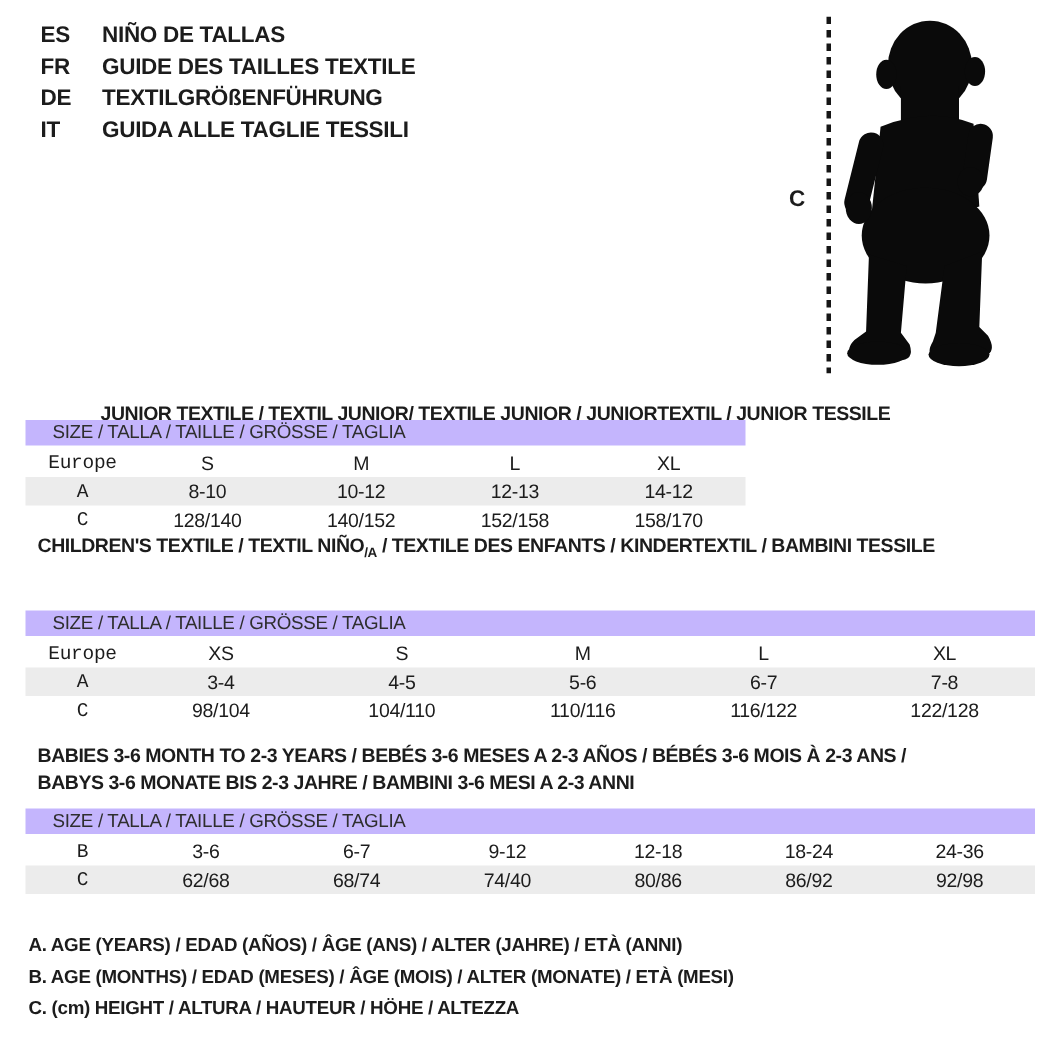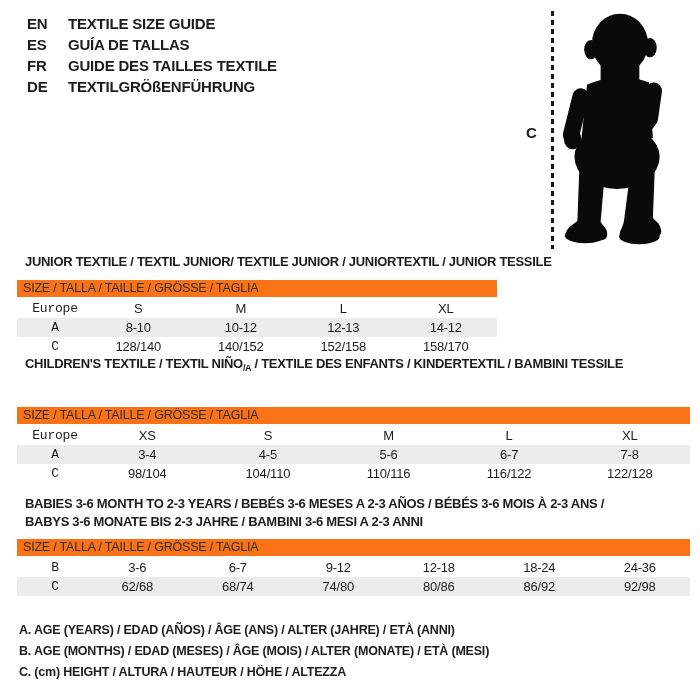--- a/index.html
+++ b/index.html
@@ -12,64 +12,64 @@
   .lang{position:absolute;left:27px;top:13px;}
   .lang-row{display:flex;height:21px;align-items:center;font-weight:bold;font-size:15px;letter-spacing:-0.2px;}
   .lang-code{width:41px;}
   
   .c-label{position:absolute;left:526px;top:124px;font-weight:bold;font-size:15px;}
   .dash-line{position:absolute;left:550px;top:11px;}
   .kid{position:absolute;left:556px;top:7px;}
   
   .sec-title{position:absolute;left:25px;font-weight:bold;font-size:13px;letter-spacing:-0.3px;white-space:nowrap;}
   .sec-title .sub{font-size:9px;vertical-align:-3px;}
-  .t1{top:254px;}
+  .t1{top:268px;margin-left:42px;}
   .t2{top:356px;}
   .t3{top:495px;line-height:18px;}
   
   .tbl{position:absolute;left:17px;}
   .tbl1{top:280px;width:480px;}
   .tbl2{top:407px;width:673px;}
   .tbl3{top:539px;width:673px;}
   .thead{
-    background:#f97316;height:17px;line-height:17px;margin-bottom:2px;
-    padding-left:6px;font-size:12.5px;letter-spacing:-0.2px;color:#2e2e2e;
+    background:#c4b5fd;height:17px;line-height:17px;margin-bottom:2px;
+    padding-left:18px;font-size:12.5px;letter-spacing:-0.2px;color:#2e2e2e;
     box-sizing:border-box;
   }
   .trow{display:grid;height:19px;line-height:19px;font-size:13px;letter-spacing:-0.2px;}
   .cols4{grid-template-columns:70px repeat(4,1fr);}
   .cols5{grid-template-columns:70px repeat(5,1fr);}
   .cols6{grid-template-columns:70px repeat(6,1fr);}
   .stripe{background:#ececec;}
   .tcell{text-align:center;overflow:hidden;}
   .tcell.label{text-align:center;padding-left:6px;font-family:Liberation Mono, monospace;}
   
   .footnotes{position:absolute;left:19px;top:620px;font-weight:bold;font-size:12.5px;line-height:21px;letter-spacing:-0.2px;}
 </style>
 </head>
 <body>
 
 <div class="page">
 
   <div class="lang">
     <div class="lang-row">
-      <span class="lang-code">EN</span>
-      <span class="lang-label">TEXTILE SIZE GUIDE</span>
-    </div>
-    <div class="lang-row">
       <span class="lang-code">ES</span>
-      <span class="lang-label">GUÍA DE TALLAS</span>
+      <span class="lang-label">NIÑO DE TALLAS</span>
     </div>
     <div class="lang-row">
       <span class="lang-code">FR</span>
       <span class="lang-label">GUIDE DES TAILLES TEXTILE</span>
     </div>
     <div class="lang-row">
       <span class="lang-code">DE</span>
       <span class="lang-label">TEXTILGRÖßENFÜHRUNG</span>
+    </div>
+    <div class="lang-row">
+      <span class="lang-code">IT</span>
+      <span class="lang-label">GUIDA ALLE TAGLIE TESSILI</span>
     </div>
   </div>
 
   <span class="c-label">C</span>
 
   <svg class="dash-line" width="5" height="238" aria-hidden="true">
     <line x1="2.5" y1="0" x2="2.5" y2="238" stroke="#151515" stroke-width="3" stroke-dasharray="5 4"></line>
   </svg>
 
   <svg class="kid" width="126" height="242" viewBox="0 0 130 250" aria-hidden="true">
@@ -160,21 +160,21 @@
       <div class="tcell">6-7</div>
       <div class="tcell">9-12</div>
       <div class="tcell">12-18</div>
       <div class="tcell">18-24</div>
       <div class="tcell">24-36</div>
     </div>
     <div class="trow cols6 stripe">
       <div class="tcell label">C</div>
       <div class="tcell">62/68</div>
       <div class="tcell">68/74</div>
-      <div class="tcell">74/80</div>
+      <div class="tcell">74/40</div>
       <div class="tcell">80/86</div>
       <div class="tcell">86/92</div>
       <div class="tcell">92/98</div>
     </div>
   </div>
 
   <div class="footnotes">
     <div>A. AGE (YEARS) / EDAD (AÑOS) / ÂGE (ANS) / ALTER (JAHRE) / ETÀ (ANNI)</div>
     <div>B. AGE (MONTHS) / EDAD (MESES) / ÂGE (MOIS) / ALTER (MONATE) / ETÀ (MESI)</div>
     <div>C. (cm) HEIGHT / ALTURA / HAUTEUR / HÖHE / ALTEZZA</div>

